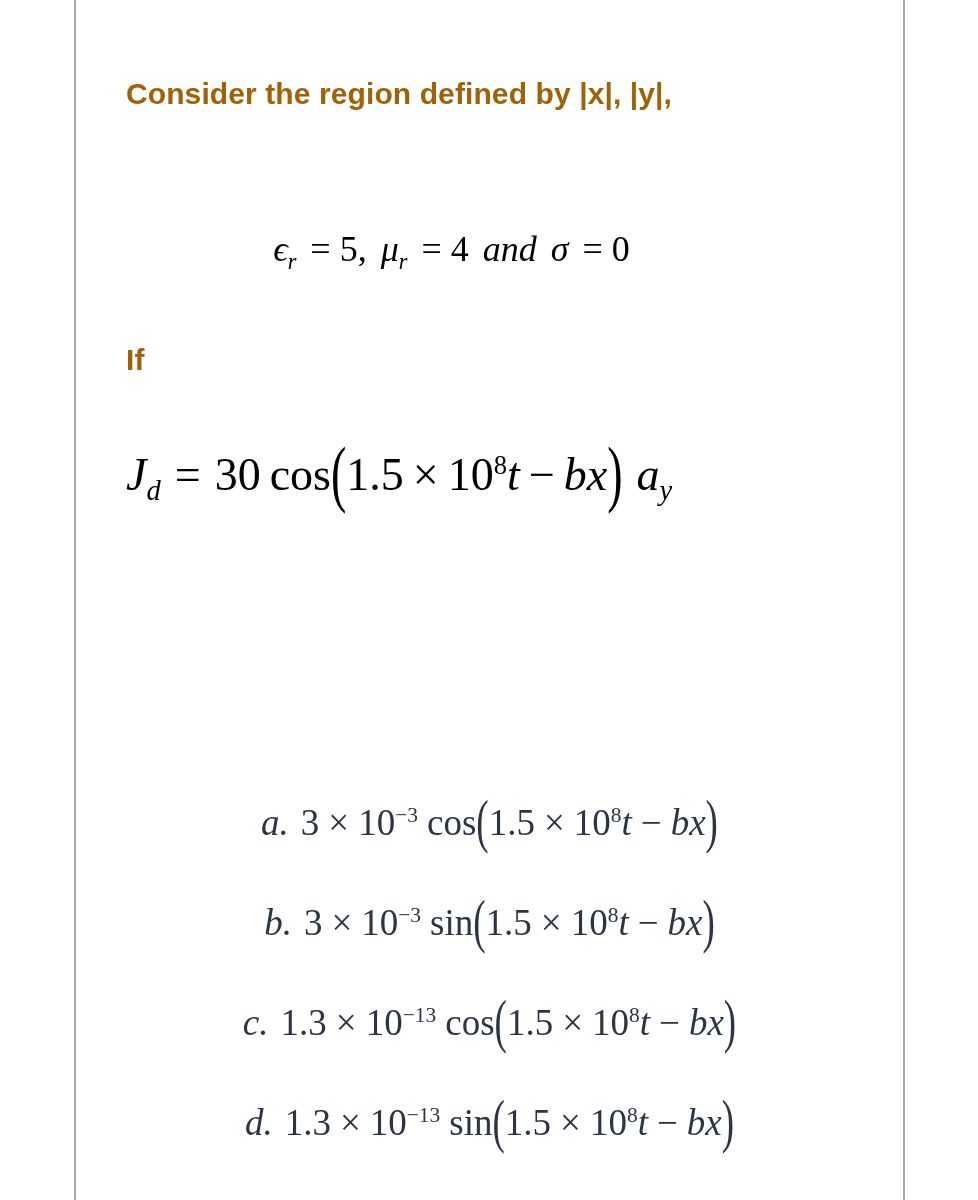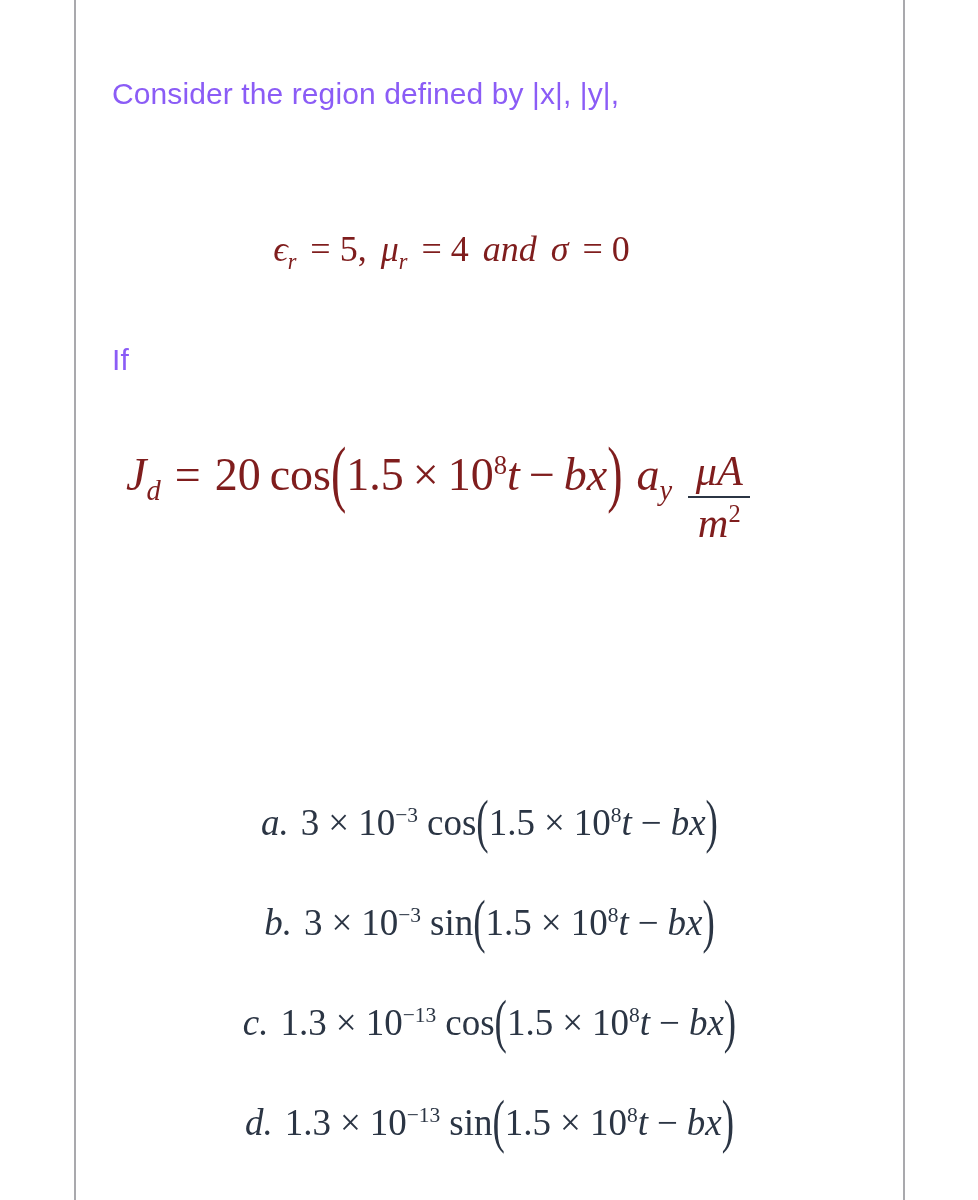--- a/index.html
+++ b/index.html
@@ -30,39 +30,39 @@
     position: absolute;
     left: 76px;
     right: 75px;
     top: 0;
     bottom: 0;
     background: #ffffff;
   }
 
   
   .prose {
-    color: #8b5cf6;
+    color: #a16207;
     font-family: "Liberation Sans", sans-serif;
-    font-weight: 400;
+    font-weight: 700;
     font-size: 30px;
     line-height: 52px;
     letter-spacing: 0.1px;
     position: absolute;
-    left: 36px;
+    left: 50px;
     white-space: pre;
   }
   .prose-l1 { top: 68px; }
   .prose-l2 { top: 120px; }
   .prose-if { top: 334px; }
   .prose-then { top: 588px; }
 
   
   .math {
     position: absolute;
-    color: #7f1d1d;
+    color: #000000;
     font-family: "Liberation Serif", serif;
     white-space: nowrap;
   }
   .mi { font-style: italic; }
   .mn { font-style: normal; }
   .mo { font-style: normal; }
 
   
   .params {
     top: 228px;
@@ -167,41 +167,36 @@
     </span>
   </div>
 
   <div class="prose prose-if">If</div>
 
   <div class="math jd">
     <span><span class="mi">J</span><sub class="sb">d</sub></span>
     <span class="gap-m"></span>
     <span class="mo">=</span>
     <span class="gap-m"></span>
-    <span class="mn">20</span>
+    <span class="mn">30</span>
     <span class="gap-s"></span>
     <span class="mo">cos</span>
     <span class="paren">(</span>
     <span class="mn">1.5</span>
     <span class="gap-s"></span>
     <span class="mo">×</span>
     <span class="gap-s"></span>
     <span><span class="mn">10</span><sup class="exp">8</sup><span class="mi">t</span></span>
     <span class="gap-s"></span>
     <span class="mo">−</span>
     <span class="gap-s"></span>
     <span class="mi">bx</span>
     <span class="paren">)</span>
     <span class="gap-m"></span>
     <span><span class="mi">a</span><sub class="sb">y</sub></span>
-    <span class="frac">
-      <span class="num mi">μA</span>
-      <span class="bar"></span>
-      <span class="den"><span class="mi">m</span><sup class="exp">2</sup></span>
-    </span>
   </div>
 
 
   <div class="options">
 
     <div class="option">
       <span class="label">a.</span>
       <span class="mn">3</span>
       <span class="gap-s"></span>
       <span class="mo">×</span>

